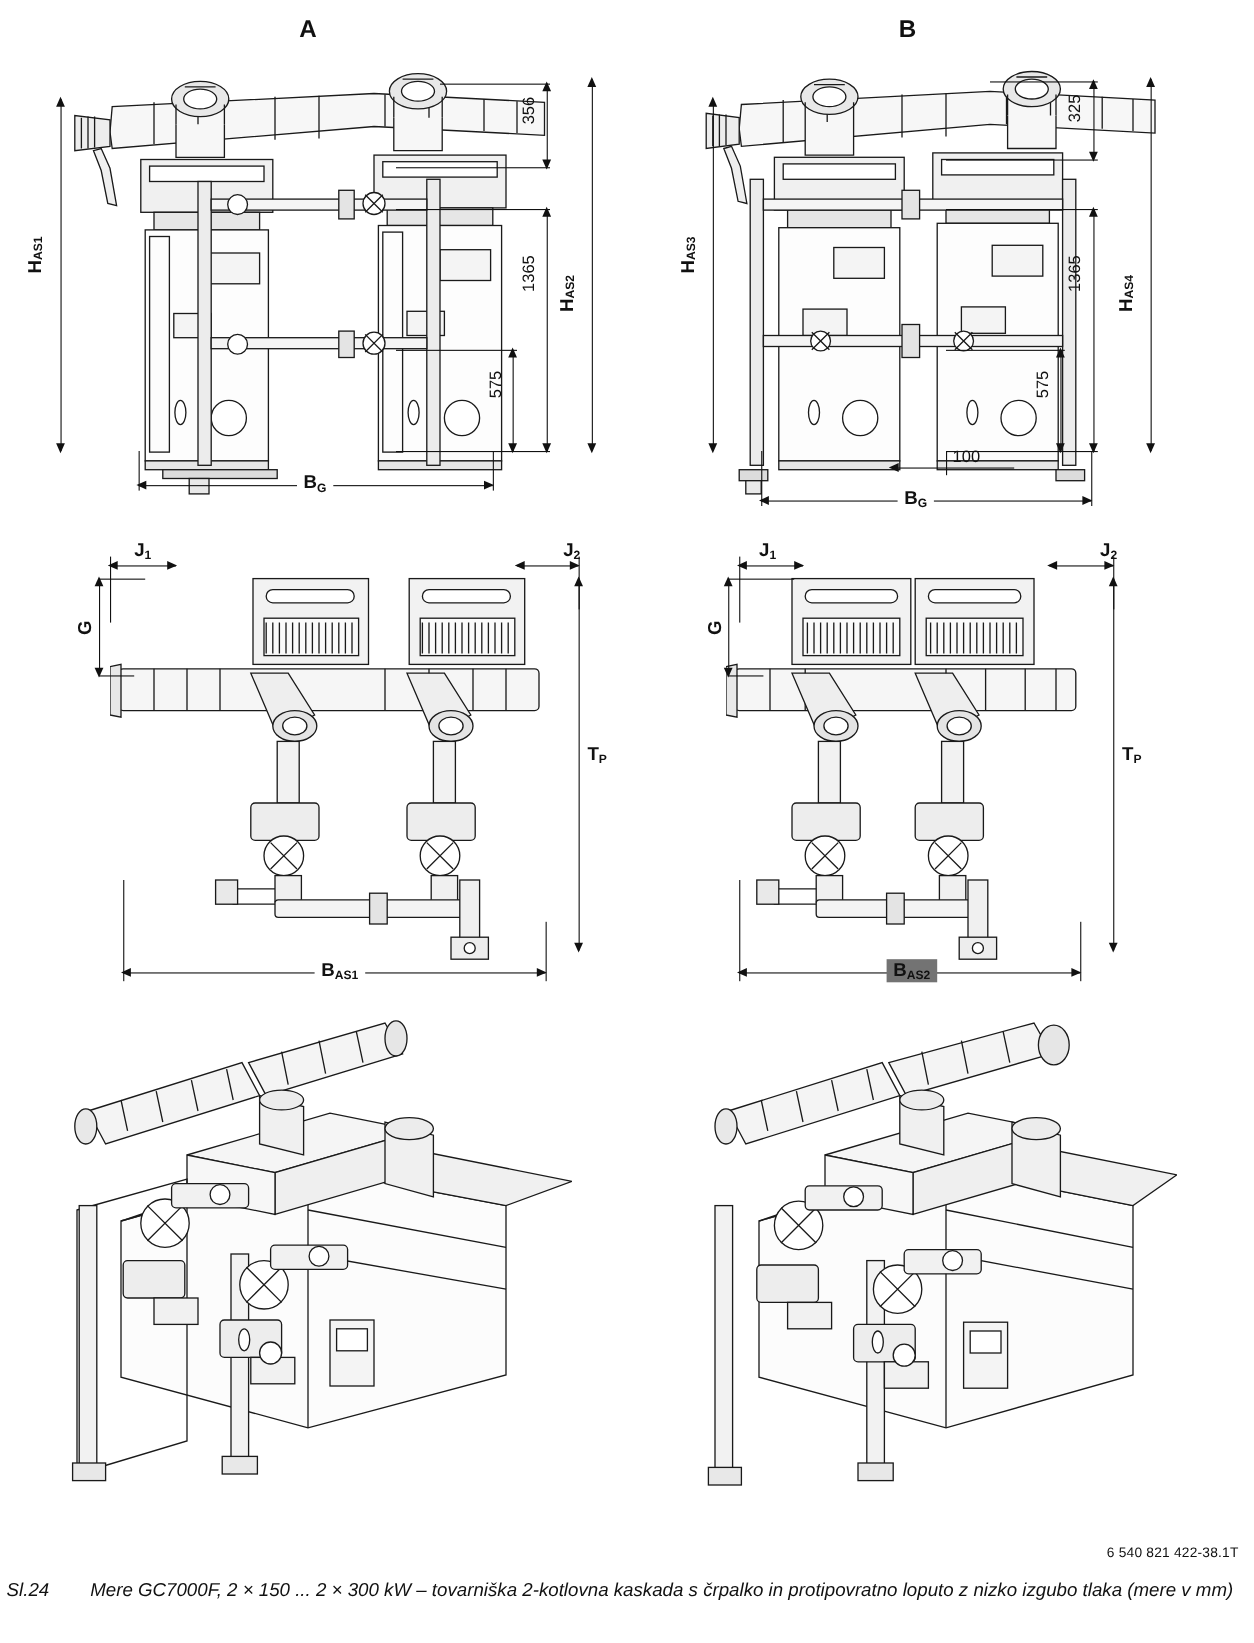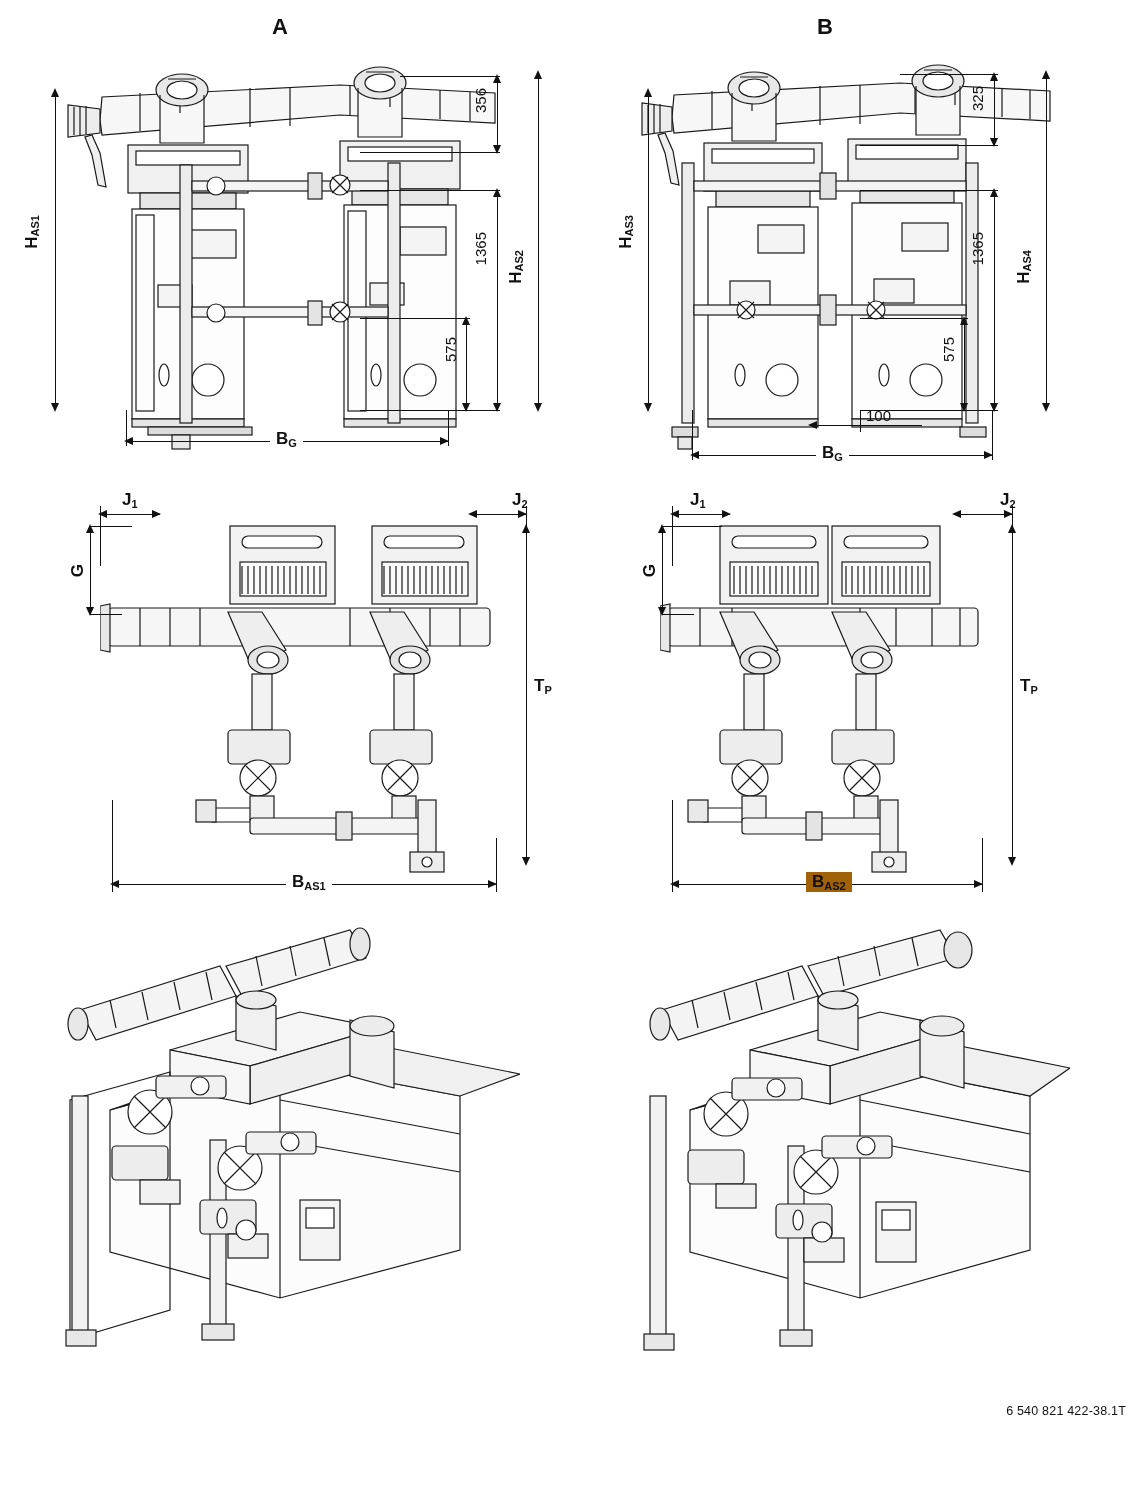--- a/index.html
+++ b/index.html
@@ -395,21 +395,21 @@
   <div class="abs vline" style="left:1012px;top:526px;height:338px;"></div>
   <div class="abs arrowU" style="left:1008px;top:524px;"></div>
   <div class="abs arrowD" style="left:1008px;top:857px;"></div>
   <div class="abs lbl" style="left:1020px;top:672px;background:#fff;padding:4px 0;"><span>T</span><span class="sub">P</span></div>
 
   <div class="abs hline" style="left:672px;top:884px;width:310px;"></div>
   <div class="abs arrowL" style="left:670px;top:880px;"></div>
   <div class="abs arrowR" style="left:974px;top:880px;"></div>
   <div class="abs vline" style="left:672px;top:800px;height:92px;"></div>
   <div class="abs vline" style="left:982px;top:838px;height:54px;"></div>
-  <div class="abs lbl" style="left:806px;top:872px;background:#a16207;padding:0 6px;"><span>B</span><span class="sub">AS2</span></div>
+  <div class="abs lbl" style="left:806px;top:872px;background:#737373;padding:0 6px;"><span>B</span><span class="sub">AS2</span></div>
 
   <div class="abs" style="left:50px;top:900px;width:470px;height:480px;">
     <svg width="470" height="480" viewBox="0 0 470 480">
       <g fill="none" stroke="#1a1a1a" stroke-width="1.2">
 
         <path d="M60 210 L230 162 L410 196 L410 350 L230 398 L60 352 Z" fill="#fcfcfc"></path>
         <path d="M230 162 L230 398"></path>
         <path d="M230 200 L410 234 M230 240 L410 272"></path>
 
         <path d="M60 210 L130 186 L300 140 L230 162 Z" fill="#f3f3f3"></path>
@@ -500,14 +500,17 @@
         <rect x="256" y="302" width="40" height="60" fill="#f4f4f4"></rect>
         <rect x="262" y="310" width="28" height="20" fill="#fff"></rect>
         <circle cx="202" cy="332" r="10" fill="#fff"></circle>
         <ellipse cx="178" cy="320" rx="5" ry="10" fill="#fff"></ellipse>
       </g>
     </svg>
   </div>
 
   <div class="codeno">6 540 821 422-38.1T</div>
 
+  <div class="caption">
+    <span class="tag">Sl.24</span><span class="txt">Mere GC7000F, 2 × 150 ... 2 × 300 kW – tovarniška 2-kotlovna kaskada s črpalko in protipovratno loputo z nizko izgubo tlaka (mere v mm)</span>
+  </div>
 
 </div>
 
 </body></html>

